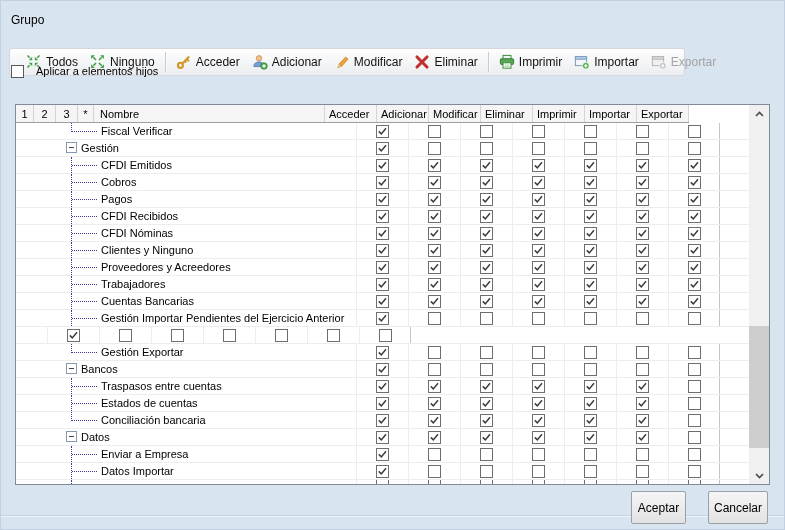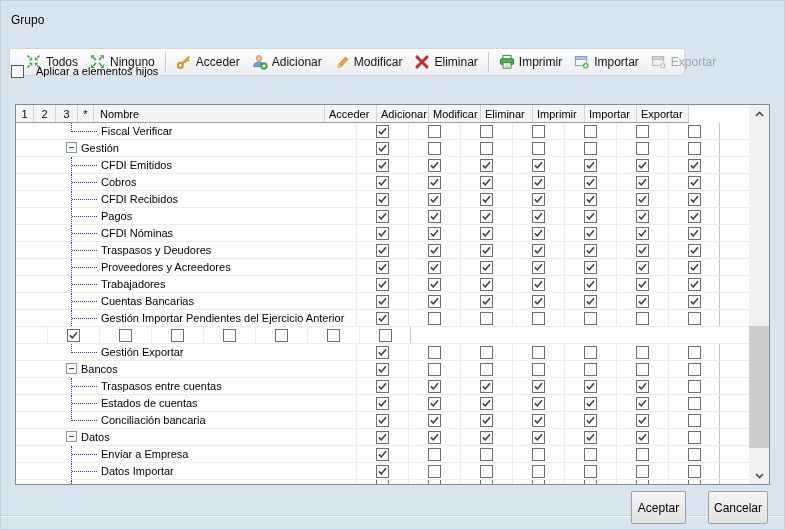--- a/index.html
+++ b/index.html
@@ -402,20 +402,77 @@
                   <path d="M1.8 5.4 L4.3 7.9 L9 2.2" fill="none" stroke="#3d3d3d" stroke-width="1.5"></path>
                 </svg>
               </span>
             </div>
             <div class="fcell"></div>
           </div>
           <div class="grow">
             <div class="ncell">
               <span class="vline"></span>
               <span class="hline"></span>
+              <span class="nlabel">Pagos</span>
+            </div>
+            <div class="ccell">
+              <span class="cb">
+                <svg width="11" height="11" viewBox="0 0 11 11">
+                  <path d="M1.8 5.4 L4.3 7.9 L9 2.2" fill="none" stroke="#3d3d3d" stroke-width="1.5"></path>
+                </svg>
+              </span>
+            </div>
+            <div class="ccell">
+              <span class="cb">
+                <svg width="11" height="11" viewBox="0 0 11 11">
+                  <path d="M1.8 5.4 L4.3 7.9 L9 2.2" fill="none" stroke="#3d3d3d" stroke-width="1.5"></path>
+                </svg>
+              </span>
+            </div>
+            <div class="ccell">
+              <span class="cb">
+                <svg width="11" height="11" viewBox="0 0 11 11">
+                  <path d="M1.8 5.4 L4.3 7.9 L9 2.2" fill="none" stroke="#3d3d3d" stroke-width="1.5"></path>
+                </svg>
+              </span>
+            </div>
+            <div class="ccell">
+              <span class="cb">
+                <svg width="11" height="11" viewBox="0 0 11 11">
+                  <path d="M1.8 5.4 L4.3 7.9 L9 2.2" fill="none" stroke="#3d3d3d" stroke-width="1.5"></path>
+                </svg>
+              </span>
+            </div>
+            <div class="ccell">
+              <span class="cb">
+                <svg width="11" height="11" viewBox="0 0 11 11">
+                  <path d="M1.8 5.4 L4.3 7.9 L9 2.2" fill="none" stroke="#3d3d3d" stroke-width="1.5"></path>
+                </svg>
+              </span>
+            </div>
+            <div class="ccell">
+              <span class="cb">
+                <svg width="11" height="11" viewBox="0 0 11 11">
+                  <path d="M1.8 5.4 L4.3 7.9 L9 2.2" fill="none" stroke="#3d3d3d" stroke-width="1.5"></path>
+                </svg>
+              </span>
+            </div>
+            <div class="ccell end">
+              <span class="cb">
+                <svg width="11" height="11" viewBox="0 0 11 11">
+                  <path d="M1.8 5.4 L4.3 7.9 L9 2.2" fill="none" stroke="#3d3d3d" stroke-width="1.5"></path>
+                </svg>
+              </span>
+            </div>
+            <div class="fcell"></div>
+          </div>
+          <div class="grow">
+            <div class="ncell">
+              <span class="vline"></span>
+              <span class="hline"></span>
               <span class="nlabel">CFDI Recibidos</span>
             </div>
             <div class="ccell">
               <span class="cb">
                 <svg width="11" height="11" viewBox="0 0 11 11">
                   <path d="M1.8 5.4 L4.3 7.9 L9 2.2" fill="none" stroke="#3d3d3d" stroke-width="1.5"></path>
                 </svg>
               </span>
             </div>
             <div class="ccell">
@@ -459,77 +516,20 @@
                   <path d="M1.8 5.4 L4.3 7.9 L9 2.2" fill="none" stroke="#3d3d3d" stroke-width="1.5"></path>
                 </svg>
               </span>
             </div>
             <div class="fcell"></div>
           </div>
           <div class="grow">
             <div class="ncell">
               <span class="vline"></span>
               <span class="hline"></span>
-              <span class="nlabel">Pagos</span>
-            </div>
-            <div class="ccell">
-              <span class="cb">
-                <svg width="11" height="11" viewBox="0 0 11 11">
-                  <path d="M1.8 5.4 L4.3 7.9 L9 2.2" fill="none" stroke="#3d3d3d" stroke-width="1.5"></path>
-                </svg>
-              </span>
-            </div>
-            <div class="ccell">
-              <span class="cb">
-                <svg width="11" height="11" viewBox="0 0 11 11">
-                  <path d="M1.8 5.4 L4.3 7.9 L9 2.2" fill="none" stroke="#3d3d3d" stroke-width="1.5"></path>
-                </svg>
-              </span>
-            </div>
-            <div class="ccell">
-              <span class="cb">
-                <svg width="11" height="11" viewBox="0 0 11 11">
-                  <path d="M1.8 5.4 L4.3 7.9 L9 2.2" fill="none" stroke="#3d3d3d" stroke-width="1.5"></path>
-                </svg>
-              </span>
-            </div>
-            <div class="ccell">
-              <span class="cb">
-                <svg width="11" height="11" viewBox="0 0 11 11">
-                  <path d="M1.8 5.4 L4.3 7.9 L9 2.2" fill="none" stroke="#3d3d3d" stroke-width="1.5"></path>
-                </svg>
-              </span>
-            </div>
-            <div class="ccell">
-              <span class="cb">
-                <svg width="11" height="11" viewBox="0 0 11 11">
-                  <path d="M1.8 5.4 L4.3 7.9 L9 2.2" fill="none" stroke="#3d3d3d" stroke-width="1.5"></path>
-                </svg>
-              </span>
-            </div>
-            <div class="ccell">
-              <span class="cb">
-                <svg width="11" height="11" viewBox="0 0 11 11">
-                  <path d="M1.8 5.4 L4.3 7.9 L9 2.2" fill="none" stroke="#3d3d3d" stroke-width="1.5"></path>
-                </svg>
-              </span>
-            </div>
-            <div class="ccell end">
-              <span class="cb">
-                <svg width="11" height="11" viewBox="0 0 11 11">
-                  <path d="M1.8 5.4 L4.3 7.9 L9 2.2" fill="none" stroke="#3d3d3d" stroke-width="1.5"></path>
-                </svg>
-              </span>
-            </div>
-            <div class="fcell"></div>
-          </div>
-          <div class="grow">
-            <div class="ncell">
-              <span class="vline"></span>
-              <span class="hline"></span>
               <span class="nlabel">CFDI Nóminas</span>
             </div>
             <div class="ccell">
               <span class="cb">
                 <svg width="11" height="11" viewBox="0 0 11 11">
                   <path d="M1.8 5.4 L4.3 7.9 L9 2.2" fill="none" stroke="#3d3d3d" stroke-width="1.5"></path>
                 </svg>
               </span>
             </div>
             <div class="ccell">
@@ -573,21 +573,21 @@
                   <path d="M1.8 5.4 L4.3 7.9 L9 2.2" fill="none" stroke="#3d3d3d" stroke-width="1.5"></path>
                 </svg>
               </span>
             </div>
             <div class="fcell"></div>
           </div>
           <div class="grow">
             <div class="ncell">
               <span class="vline"></span>
               <span class="hline"></span>
-              <span class="nlabel">Traspasos y Deudores</span>
+              <span class="nlabel">Clientes y Ninguno</span>
             </div>
             <div class="ccell">
               <span class="cb">
                 <svg width="11" height="11" viewBox="0 0 11 11">
                   <path d="M1.8 5.4 L4.3 7.9 L9 2.2" fill="none" stroke="#3d3d3d" stroke-width="1.5"></path>
                 </svg>
               </span>
             </div>
             <div class="ccell">
               <span class="cb">

